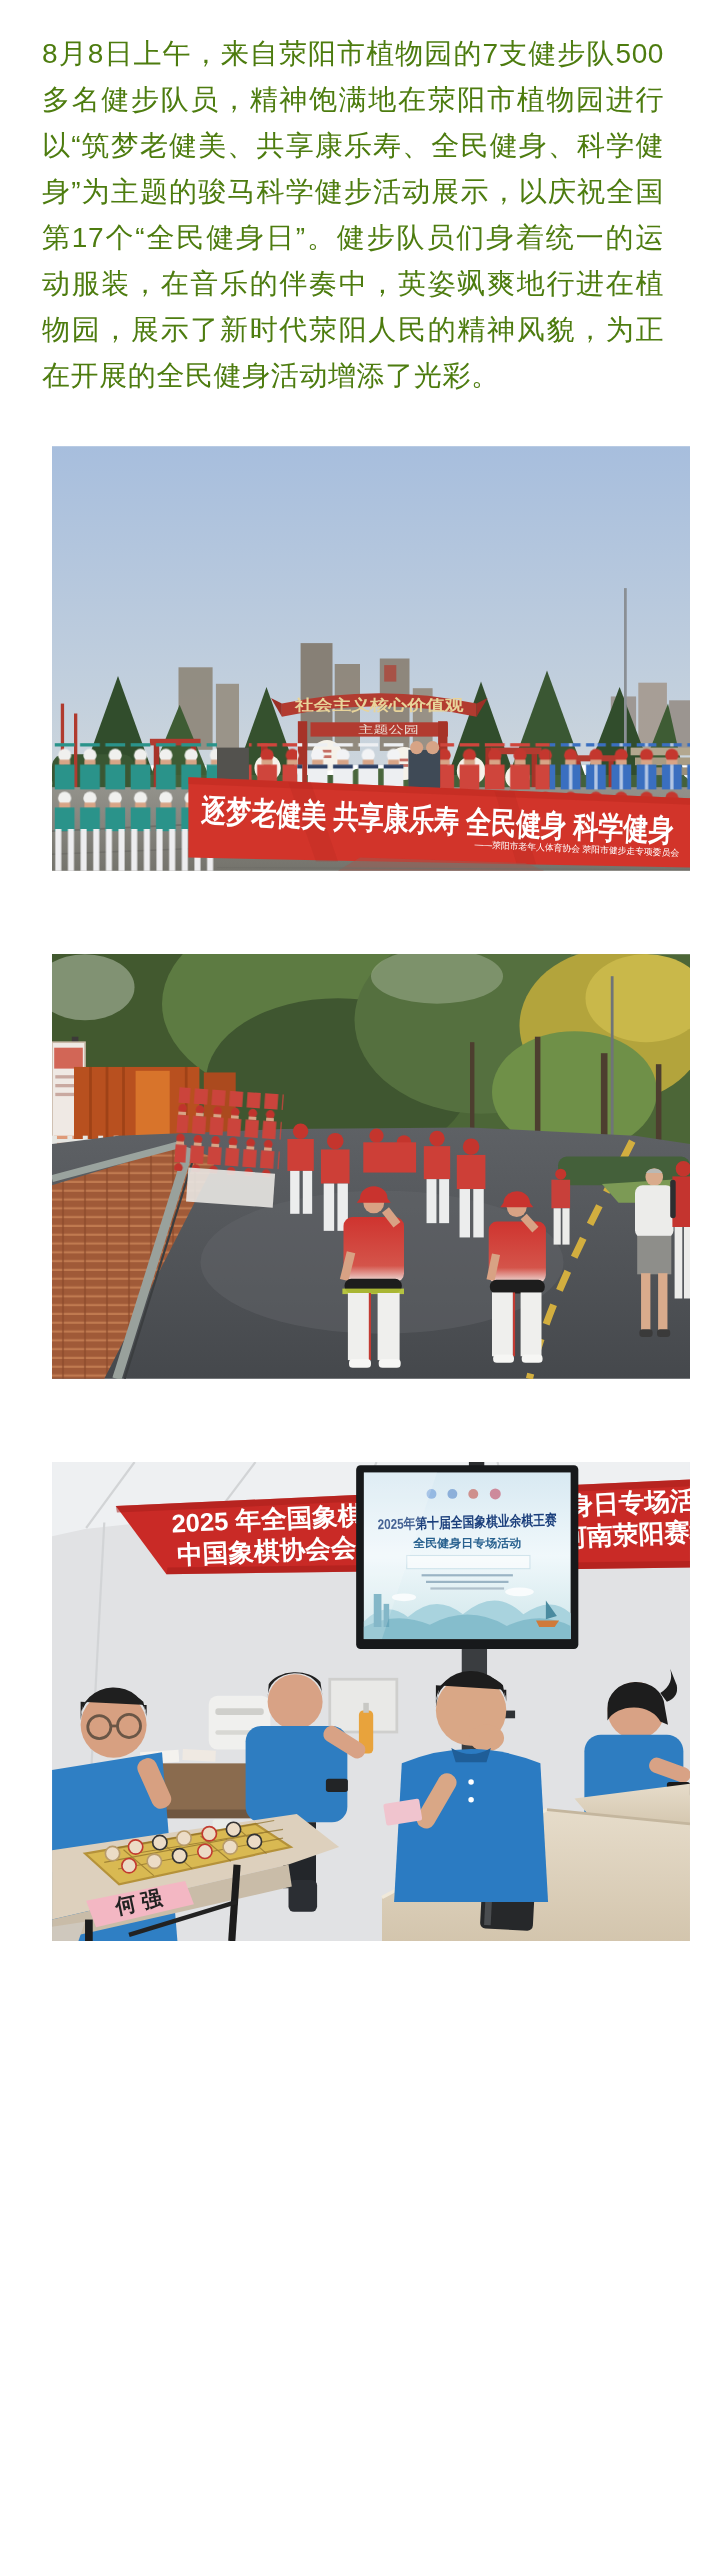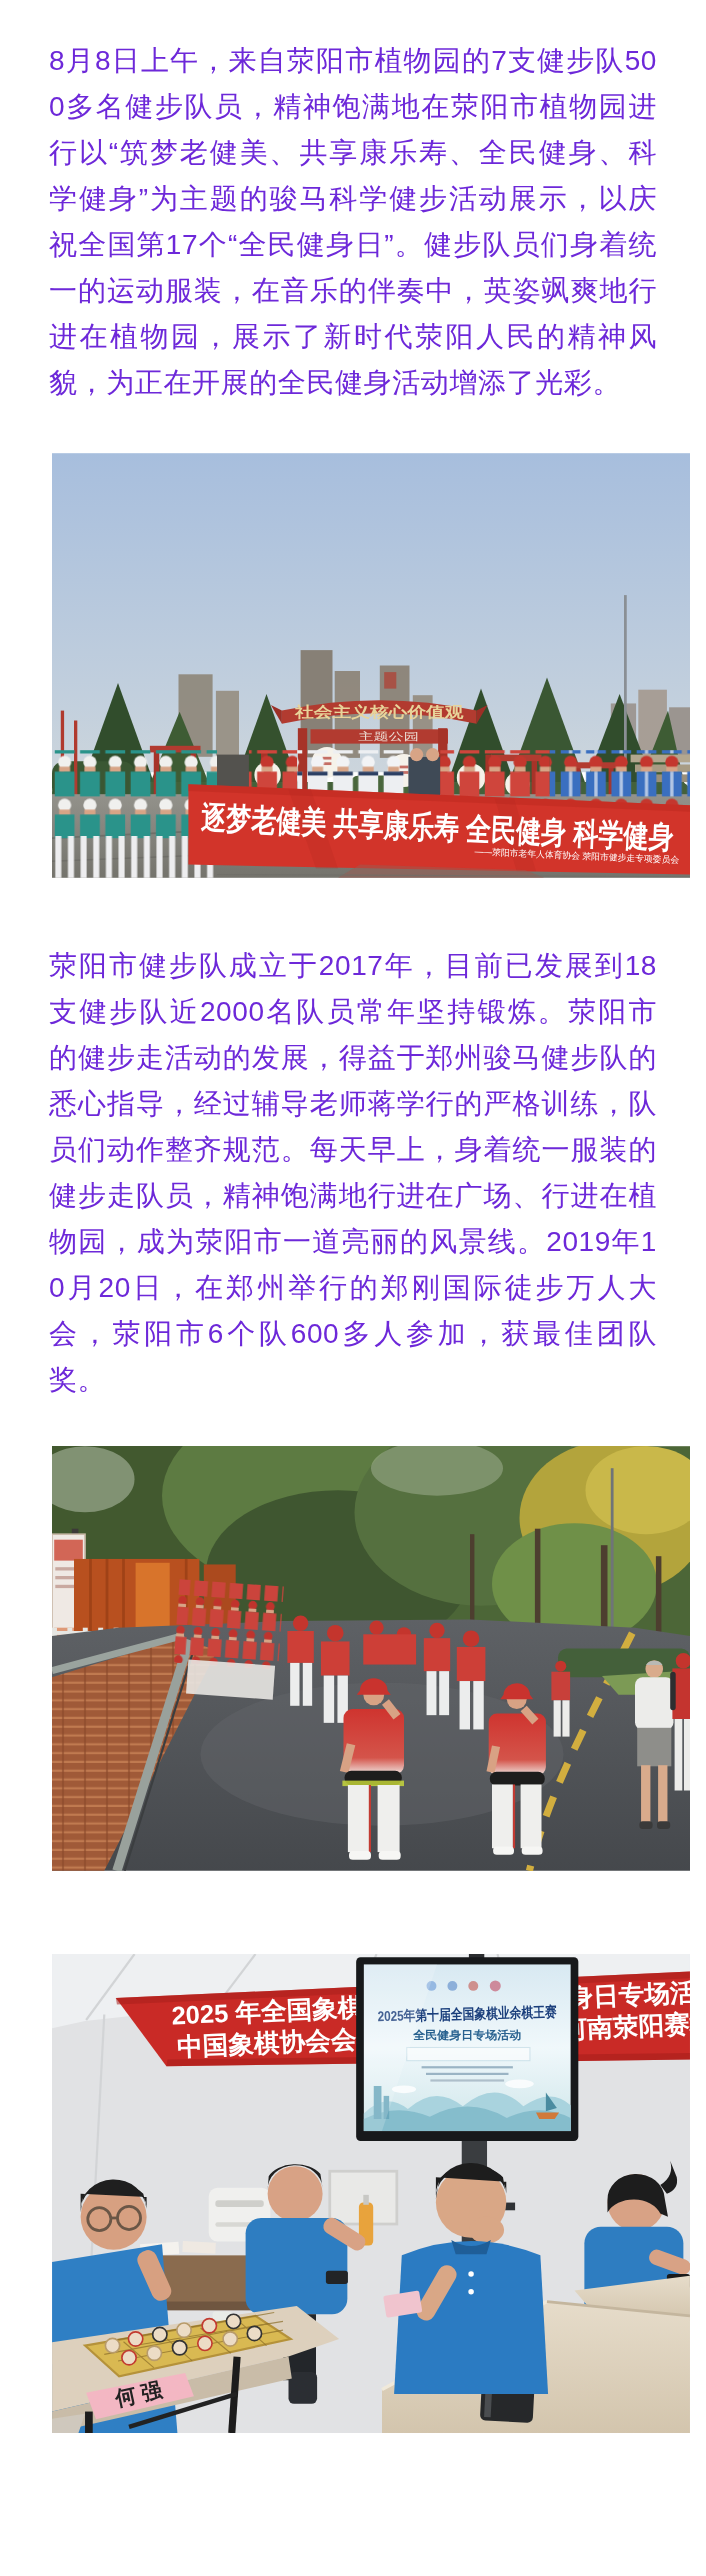--- a/index.html
+++ b/index.html
@@ -1,20 +1,20 @@
 <!DOCTYPE html>
 <html style="font-size:8.8px"><head>
 <meta charset="utf-8">
 <style>
   html,body{margin:0;padding:0;background:#ffffff;}
   body{width:707px;font-family:"Liberation Sans",sans-serif;}
   .article{width:638px;padding:23px 34px 45px;box-sizing:content-box;}
   .para{
-    font-size:28px;line-height:46px;color:#6d28d9;
-    text-align:justify;letter-spacing:0.6px;margin:15px;
+    font-size:28px;line-height:46px;color:#4d7c0f;
+    text-align:justify;letter-spacing:0.6px;margin:8px;
     font-family:"Liberation Sans",sans-serif;
     word-break:break-all;
   }
   .para-1{margin-bottom:29px;}
   .para-2{margin-bottom:25px;}
   .para-3{margin-bottom:26.4px;}
   figure{margin:0;padding:18px;line-height:0;}
   .photo-1{margin-bottom:47px;}
   .photo-2{margin-bottom:47px;}
   .photo-3{margin-bottom:0;}
@@ -176,21 +176,20 @@
         <text class="svgtext" x="1140" y="745" text-anchor="end" font-size="16" fill="#ffffff" transform="rotate(2.4 1140 745)">——荥阳市老年人体育协会 荥阳市健步走专项委员会</text>
       </g>
 
       <g>
         <polygon points="560,748 860,758 895,772 520,772" fill="#9b5a50" opacity="0.5"></polygon>
         <line x1="300" y1="766" x2="1160" y2="770" stroke="#6f6e68" stroke-width="2" opacity="0.7"></line>
       </g>
     </svg>
   </figure>
 
-  <p class="para para-2">荥阳市健步队成立于2017年，目前已发展到18支健步队近2000名队员常年坚持锻炼。荥阳市的健步走活动的发展，得益于郑州骏马健步队的悉心指导，经过辅导老师蒋学行的严格训练，队员们动作整齐规范。每天早上，身着统一服装的健步走队员，精神饱满地行进在广场、行进在植物园，成为荥阳市一道亮丽的风景线。2019年10月20日，在郑州举行的郑刚国际徒步万人大会，荥阳市6个队600多人参加，获最佳团队奖。</p>
 
   <figure class="photo-2">
     <svg width="638" height="425" viewBox="0 0 1160 772">
       <defs>
         <linearGradient id="road2" x1="0" y1="0" x2="0" y2="1">
           <stop offset="0" stop-color="#5e6165"></stop>
             <stop offset="1" stop-color="#45484c"></stop>
         </linearGradient>
         <linearGradient id="redshirt" x1="0" y1="0" x2="0" y2="1">
           <stop offset="0" stop-color="#cf342f"></stop>

